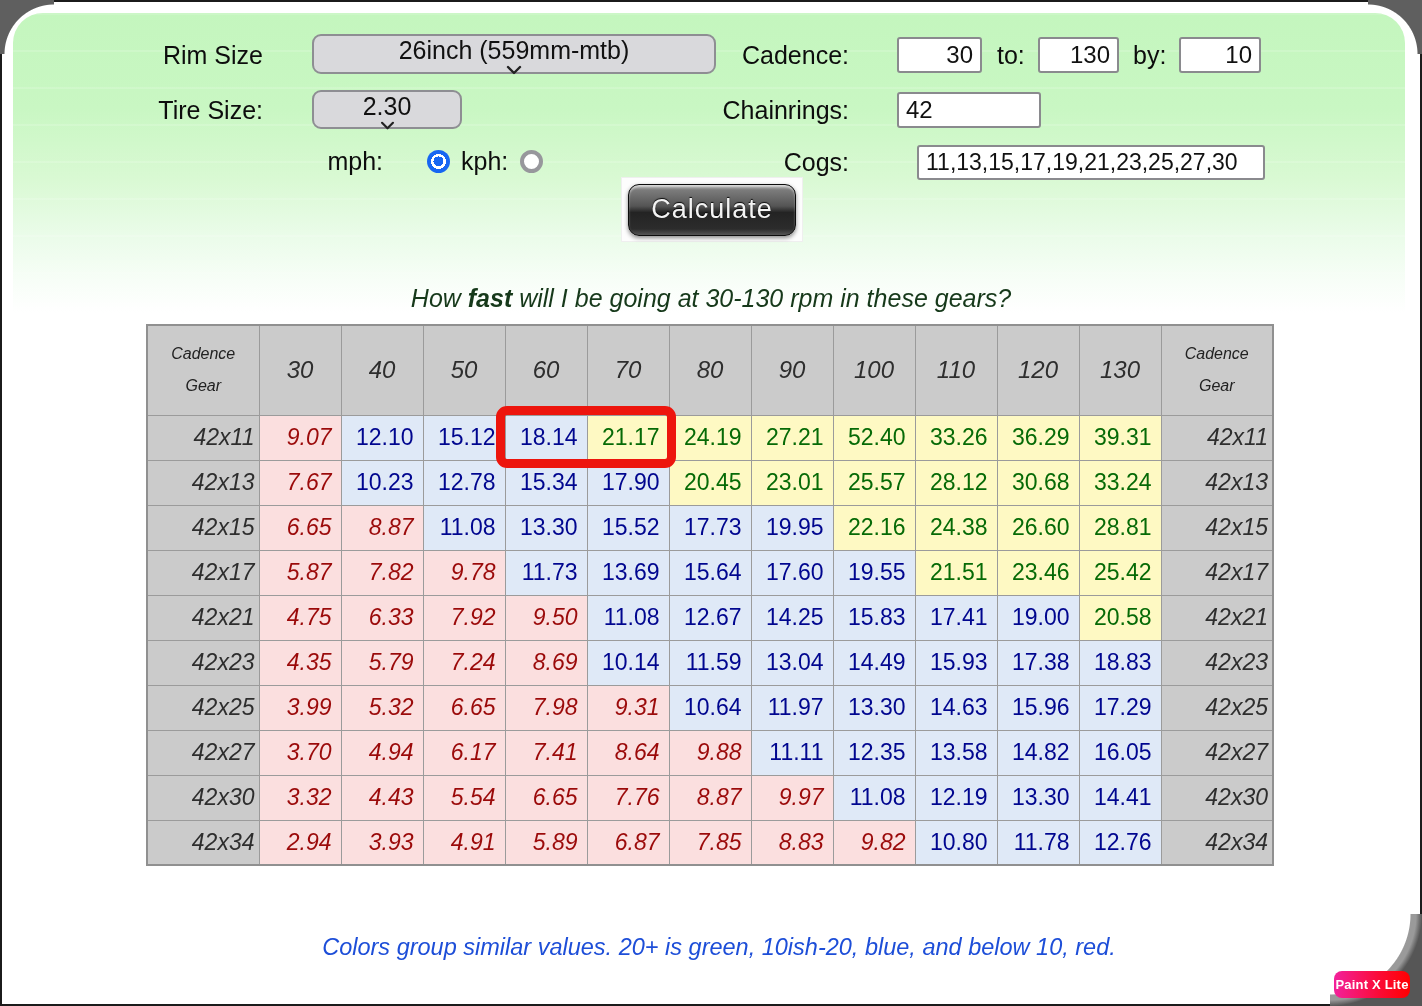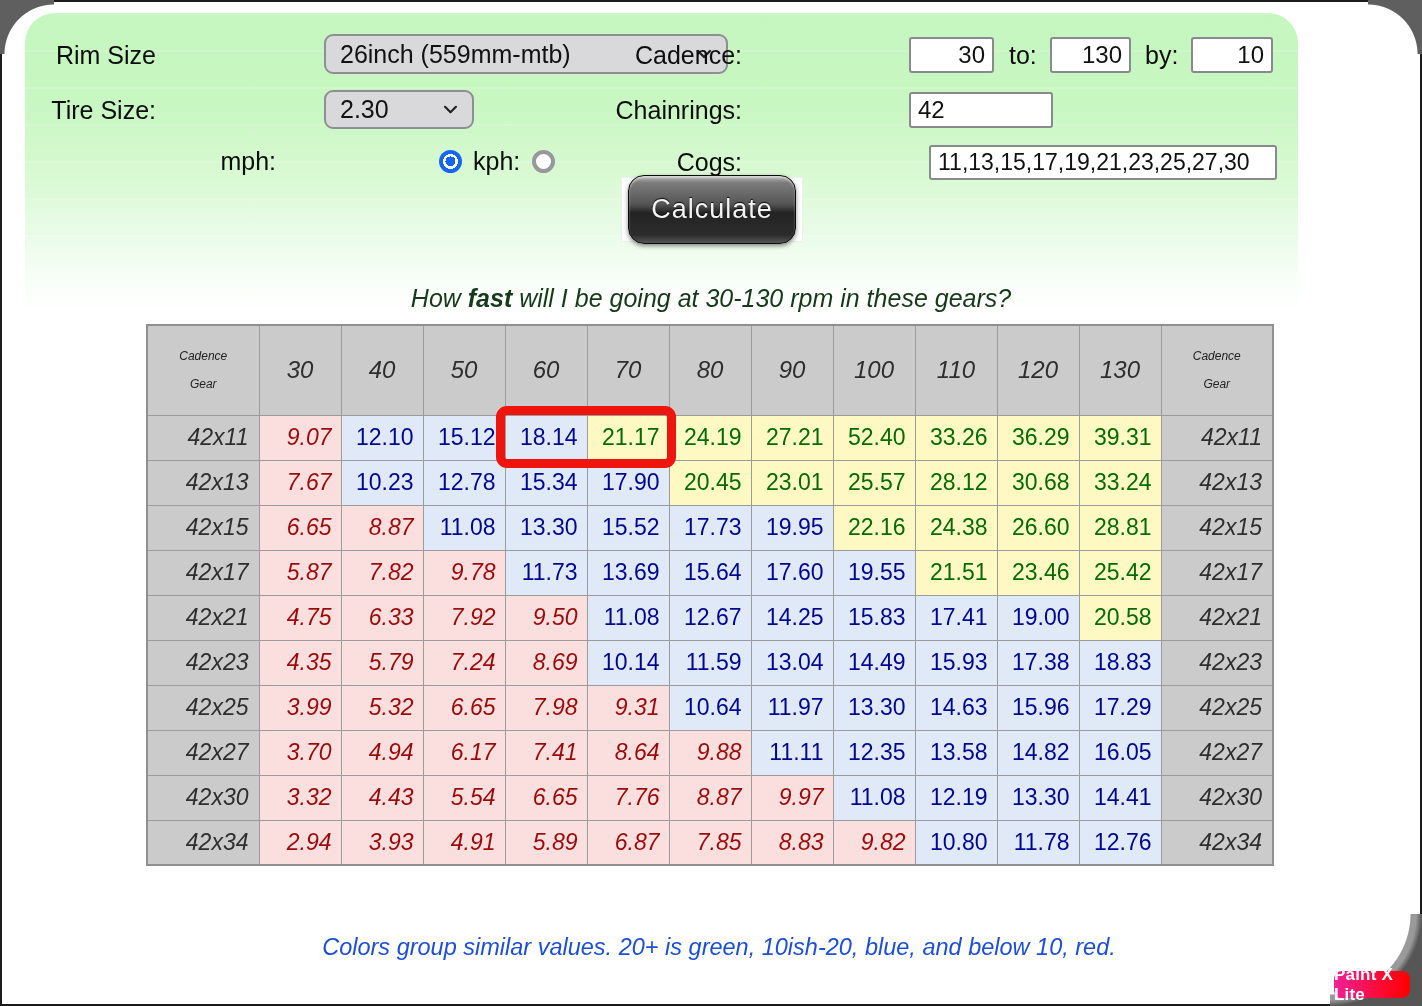--- a/index.html
+++ b/index.html
@@ -16,53 +16,53 @@
   .corner { position:absolute; pointer-events:none; z-index:51; }
   .corner.tl { left:0; top:0; width:54px; height:54px;
     background:radial-gradient(circle at 100% 100%, rgba(90,90,90,0) 0 49px, #5f5f5f 50px); }
   .corner.tr { right:0; top:0; width:54px; height:54px;
     background:radial-gradient(circle at 0% 100%, rgba(90,90,90,0) 0 49px, #5f5f5f 50px); }
   .corner.br { right:0; bottom:0; width:92px; height:92px;
     background:radial-gradient(circle at 0% 0%, rgba(140,140,140,0) 0 80px, #9a9a9a 81px 86px, #565656 92px); }
 
   
   .panel {
-    position:absolute; left:25px; top:13px; width:1273px; height:300px;
+    position:absolute; left:13px; top:13px; width:1392px; height:300px;
     border-radius:30px 30px 0 0;
     background:
       repeating-linear-gradient(180deg, rgba(255,255,255,0.14) 0 2px, rgba(255,255,255,0) 2px 37px),
       linear-gradient(180deg, #c4f6be 0%, #c9f7c3 32%, #d9f9d3 55%, #ebfcea 75%, #f8fef8 90%, #ffffff 100%);
   }
 
   .lbl { position:absolute; font-size:25px; color:#0d0d0d; white-space:nowrap; }
 
   .sel {
     position:absolute; display:flex; align-items:center; justify-content:space-between;
     background:#d9d9dc; border:2px solid #8e8e93; border-radius:9px;
-    padding:0 14px; font-size:25px; color:#111; cursor:default;
+    padding:0 14px; font-size:25px; color:#111; cursor:default;flex-direction:column;
   }
   .sel .chev { display:flex; align-items:center; }
 
   .txt {
     position:absolute; border:2px solid #8a8a8e; border-radius:3px; background:#fff;
     font-family:"Liberation Sans", sans-serif; font-size:24px; color:#111; padding:0 7px;
   }
   .txt.num { text-align:right; }
 
   .radio { position:absolute; width:23px; height:23px; border-radius:50%; cursor:pointer; }
   .radio.on  { background:radial-gradient(circle at 50% 50%, #1666f2 0 5px, #ffffff 5px 7.6px, #1666f2 7.6px 12px); }
   .radio.off { background:#fff; border:4px solid #97979c; }
 
   .calc-wrap {
     position:absolute; left:622px; top:178px; width:180px; height:63px;
     background:#fdfdfd; display:flex; align-items:center; justify-content:center;
     box-shadow:0 0 0 1px #efefef;
   }
   .calc-btn {
-    width:168px; height:69px; border:1px solid #0c0c0c; border-radius:16px;
+    width:168px; height:52px; border:1px solid #0c0c0c; border-radius:11px;
     background:linear-gradient(180deg,#bdbdbd 0%, #7c7c7c 10%, #555 42%, #232323 55%, #2c2c2c 88%, #555 100%);
     color:#f3f3f3; font-family:"Liberation Sans", sans-serif; font-size:27px; letter-spacing:1px;
     display:flex; align-items:center; justify-content:center;
     text-shadow:0 -1px 1px rgba(0,0,0,0.9);
     box-shadow:inset 0 2px 2px rgba(255,255,255,0.45), 0 2px 4px rgba(0,0,0,0.45);
     cursor:pointer;
   }
 
   .heading {
     position:absolute; left:0; top:284px; width:100%;
@@ -73,43 +73,43 @@
 
   
   table.speed {
     position:absolute; left:146px; top:324px;
     border-collapse:collapse; table-layout:fixed;
     font-size:23px;
   }
   table.speed, table.speed th, table.speed td { border:1px solid #9b9b9b; }
   table.speed { border:2px solid #909090; }
   table.speed th { background:#cbcbcb; font-weight:normal; }
-  th.corner-cell { width:112px; height:90px; font-style:italic; font-size:12px; color:#222; vertical-align:middle; }
+  th.corner-cell { width:112px; height:90px; font-style:italic; font-size:16px; color:#222; vertical-align:middle; }
   th.corner-cell .c1 { margin-bottom:14px; }
   th.cad-head { width:82px; font-style:italic; font-size:24px; color:#2e2e2e; }
-  td.gear-cell { width:112px; background:#cbcbcb; font-style:italic; color:#2e2e2e; text-align:right; padding-right:10px; height:45px; }
+  td.gear-cell { width:112px; background:#cbcbcb; font-style:italic; color:#2e2e2e; text-align:right; padding-right:4px; height:45px; }
   td.val { text-align:right; padding-right:9px; height:45px; }
   td.val.c-red   { background:#fbdfdf; color:#9b0a0a;font-style:italic; }
   td.val.c-blue  { background:#dfe9f7; color:#00068f; }
   td.val.c-green { background:#fef9c3; color:#066a06; }
 
   .annotation {
     position:absolute; border-style:solid; border-radius:11px;
     background:transparent; pointer-events:none; z-index:10;
   }
 
   .legend-note {
     position:absolute; left:8px; top:934px; width:100%;
     text-align:center; font-style:italic; font-size:23.5px; color:#1d4ed8;
   }
 
   .watermark {
     position:absolute; left:1334px; top:971px; width:76px; height:27px;
     border-radius:8px; background:linear-gradient(90deg,#f2219b 0%, #fb0b35 60%, #ff0000 100%);
-    color:#fff; font-size:17px; font-weight:bold; letter-spacing:0.2px;
+    color:#fff; font-size:13px; font-weight:bold; letter-spacing:0.2px;
     display:flex; align-items:center; justify-content:center; z-index:52;
   }
 </style>
 </head>
 <body>
 
 <div class="panel">
 
   <span class="lbl" style="right:1142px; top:28px;">Rim Size</span>
   <div class="sel" style="left:299px; top:21px; width:404px; height:40px;">

